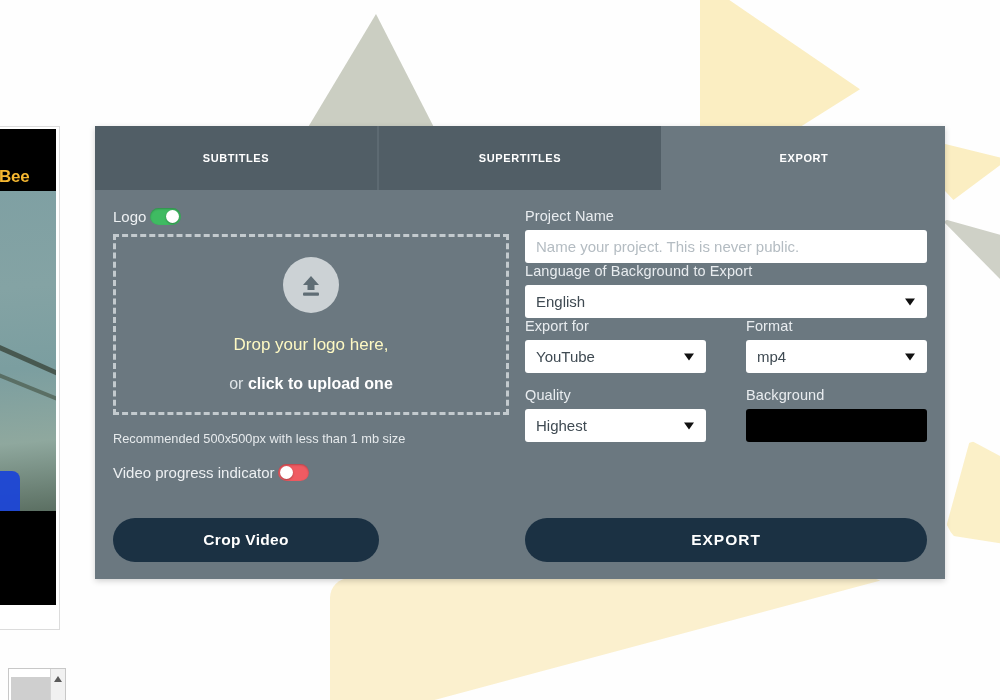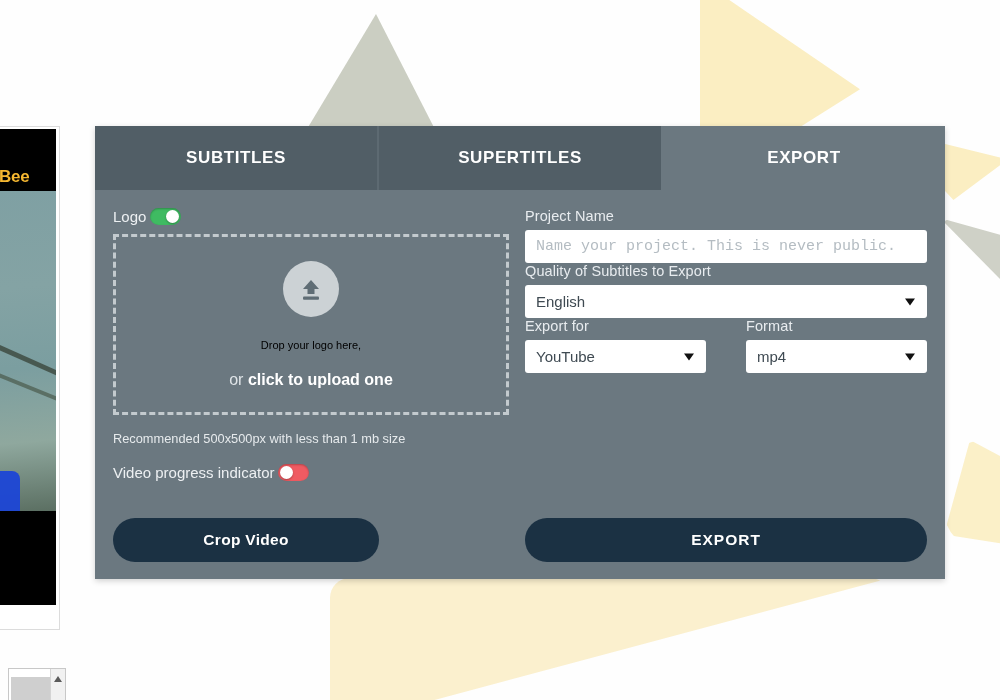--- a/index.html
+++ b/index.html
@@ -185,21 +185,21 @@
     height: 64px;
     width: 100%;
   }
   .tab {
     flex: 1;
     display: flex;
     align-items: center;
     justify-content: center;
     background: #515e66;
     color: #ffffff;
-    font-size: 17px;
+    font-size: 11px;
     font-weight: bold;
     letter-spacing: 0.6px;
     cursor: pointer;
     position: relative;
   }
   .tab + .tab { border-left: 2px solid #5d6a72; }
   .tab.active {
     background: #6b7880;
     border-left-color: #6b7880;
   }
@@ -267,22 +267,22 @@
   .upload-icon {
     width: 56px; height: 56px;
     border-radius: 50%;
     background: #ccd2d5;
     display: flex;
     align-items: center;
     justify-content: center;
     margin-bottom: 22px;
   }
   .dz-line1 {
-    color: #000000;
-    font-size: 11px;
+    color: #fef9c3;
+    font-size: 17px;
     margin-bottom: 20px;
   }
   .dz-line2 {
     color: #dfe4e7;
     font-size: 16px;
   }
   .dz-line2 b { color: #ffffff; font-weight: bold; }
 
   .recommend {
     color: #e6eaec;
@@ -300,21 +300,21 @@
     border-radius: 3px;
     padding: 0 11px;
     font-size: 15px;
     color: #3f4a52;
     font-family: "Liberation Sans", sans-serif;
     outline: none;
     display: flex;
     align-items: center;
   }
   .input-box::placeholder { color: #b4bcc2; }
-  input.input-box { display: block; line-height: 33px; font-family: Liberation Mono, monospace; }
+  input.input-box { display: block; line-height: 33px; }
 
   .select-box {
     position: relative;
     cursor: pointer;
     justify-content: flex-start;
   }
   .select-box .caret {
     position: absolute;
     right: 12px; top: 50%;
     transform: translateY(-50%);
@@ -447,21 +447,21 @@
       </div>
 
       <div class="col-right">
 
         <div class="field">
           <label class="field-label">Project Name</label>
           <input class="input-box" type="text" placeholder="Name your project. This is never public." style="">
         </div>
 
         <div class="field">
-          <label class="field-label">Quality of Subtitles to Export</label>
+          <label class="field-label">Language of Background to Export</label>
           <div class="select-box">
             <span>English</span>
             <span class="caret"></span>
           </div>
         </div>
 
         <div class="field-row">
           <div class="field-col">
             <label class="field-label">Export for</label>
             <div class="select-box">
@@ -471,20 +471,33 @@
           </div>
           <div class="field-col">
             <label class="field-label">Format</label>
             <div class="select-box">
               <span>mp4</span>
               <span class="caret"></span>
             </div>
           </div>
         </div>
 
+        <div class="field-row">
+          <div class="field-col">
+            <label class="field-label">Quality</label>
+            <div class="select-box">
+              <span>Highest</span>
+              <span class="caret"></span>
+            </div>
+          </div>
+          <div class="field-col">
+            <label class="field-label">Background</label>
+            <div class="color-swatch" style="background: rgb(0, 0, 0);"></div>
+          </div>
+        </div>
 
       </div>
     </div>
 
     <div class="panel-footer">
       <button class="btn btn-crop">Crop Video</button>
       <button class="btn btn-export">EXPORT</button>
     </div>
 
   </div>

